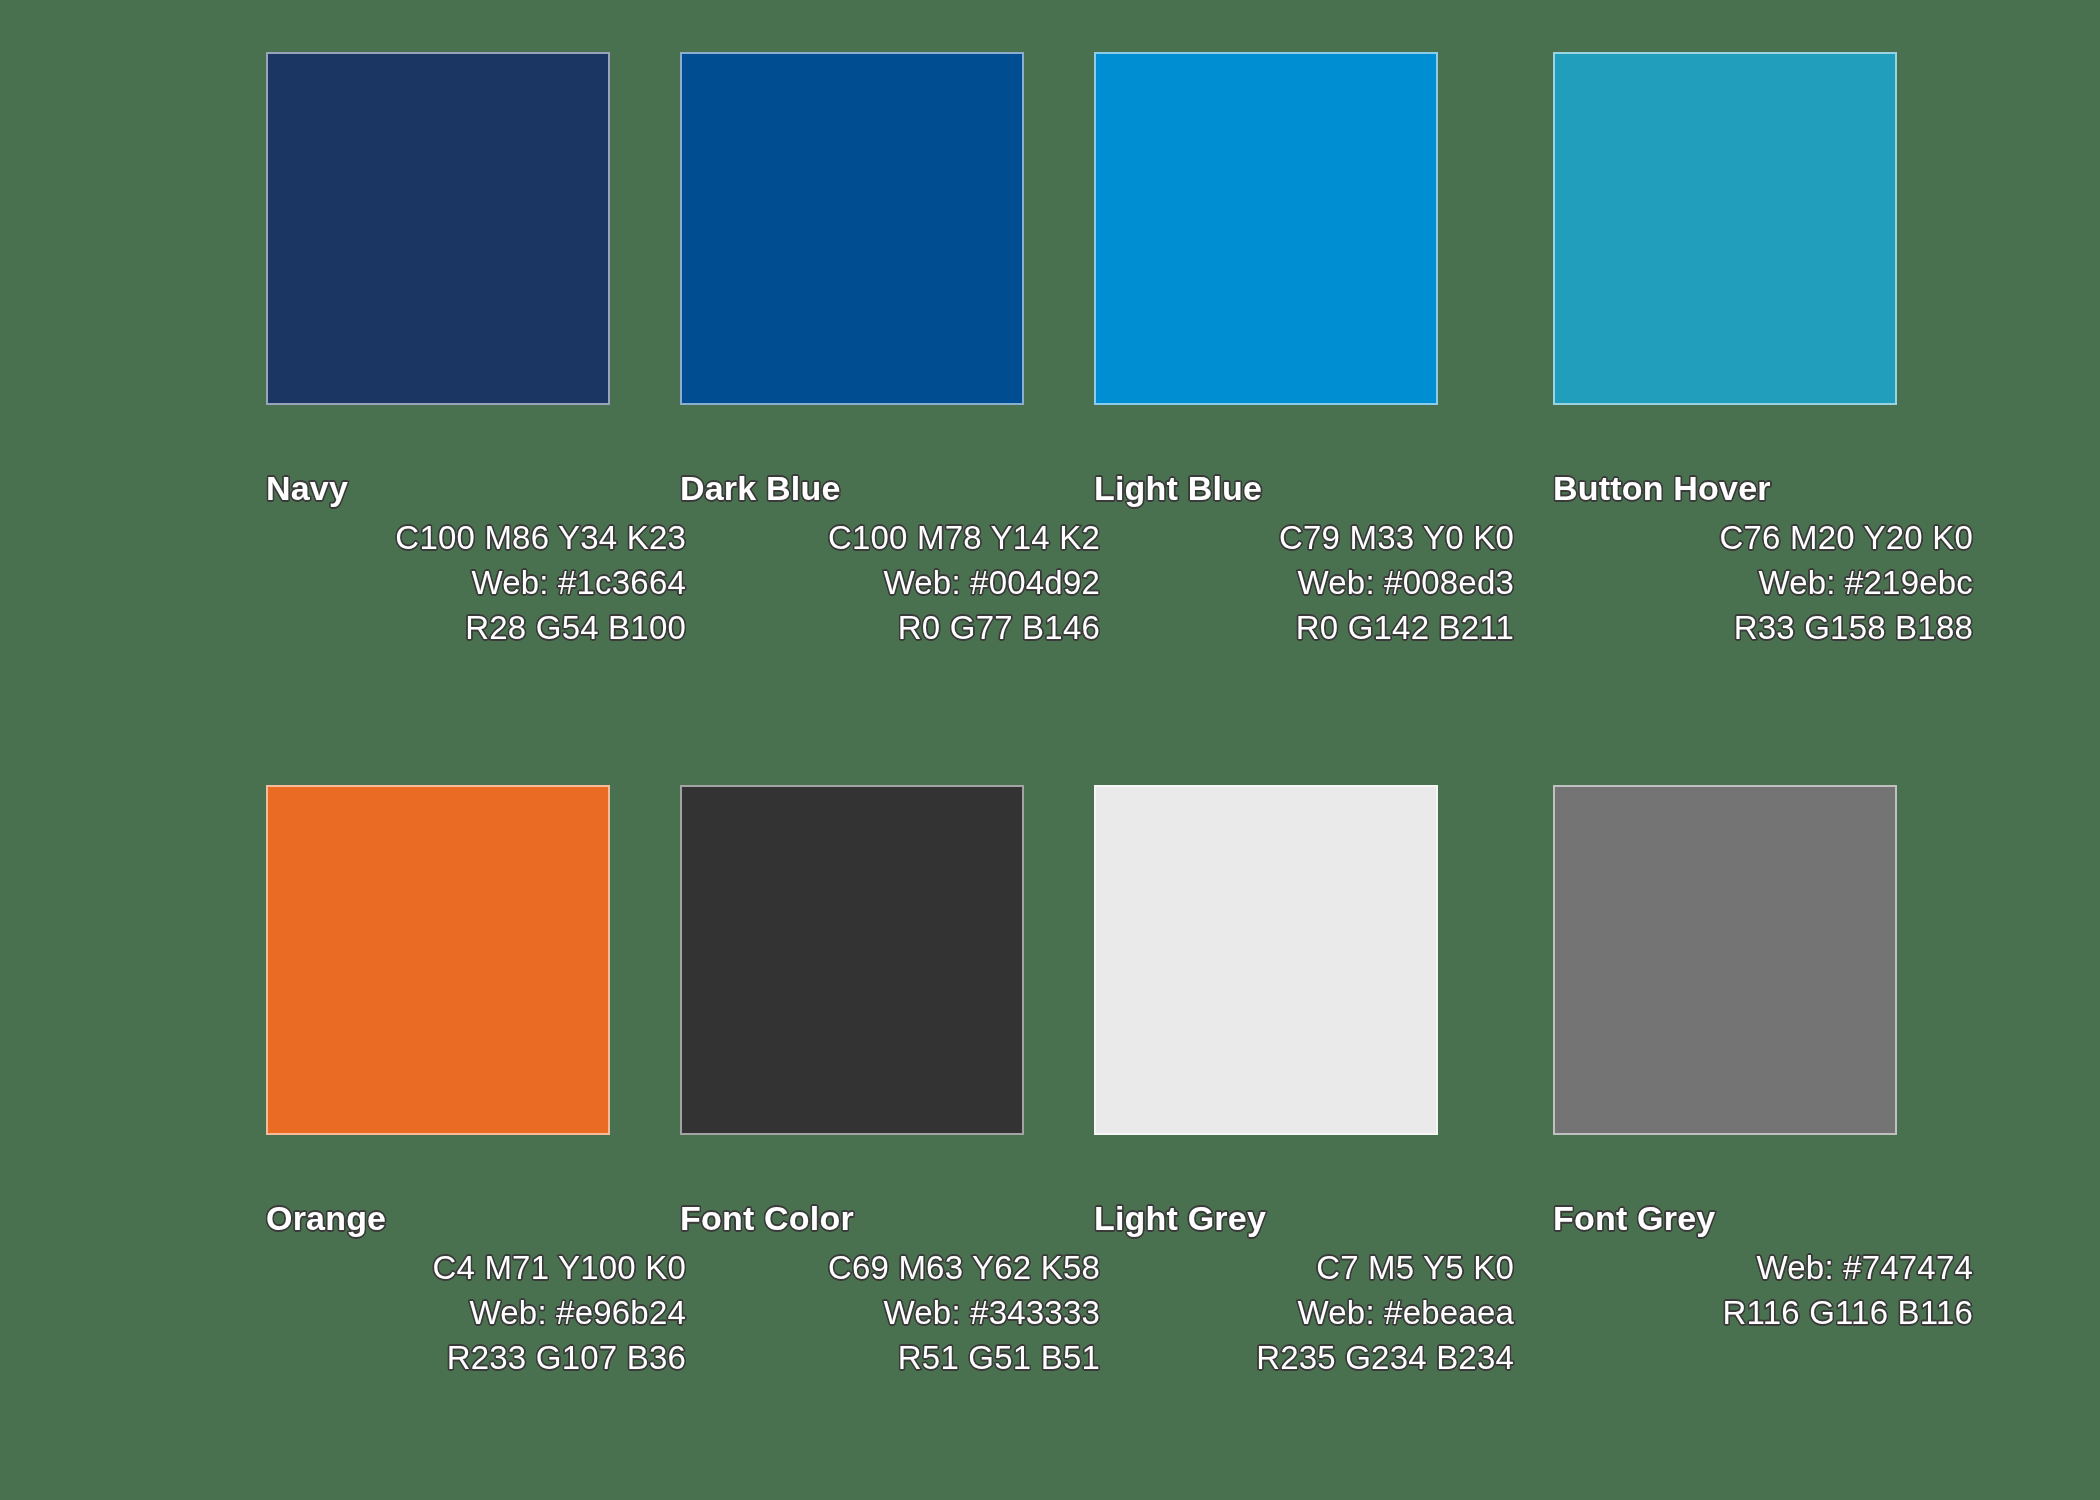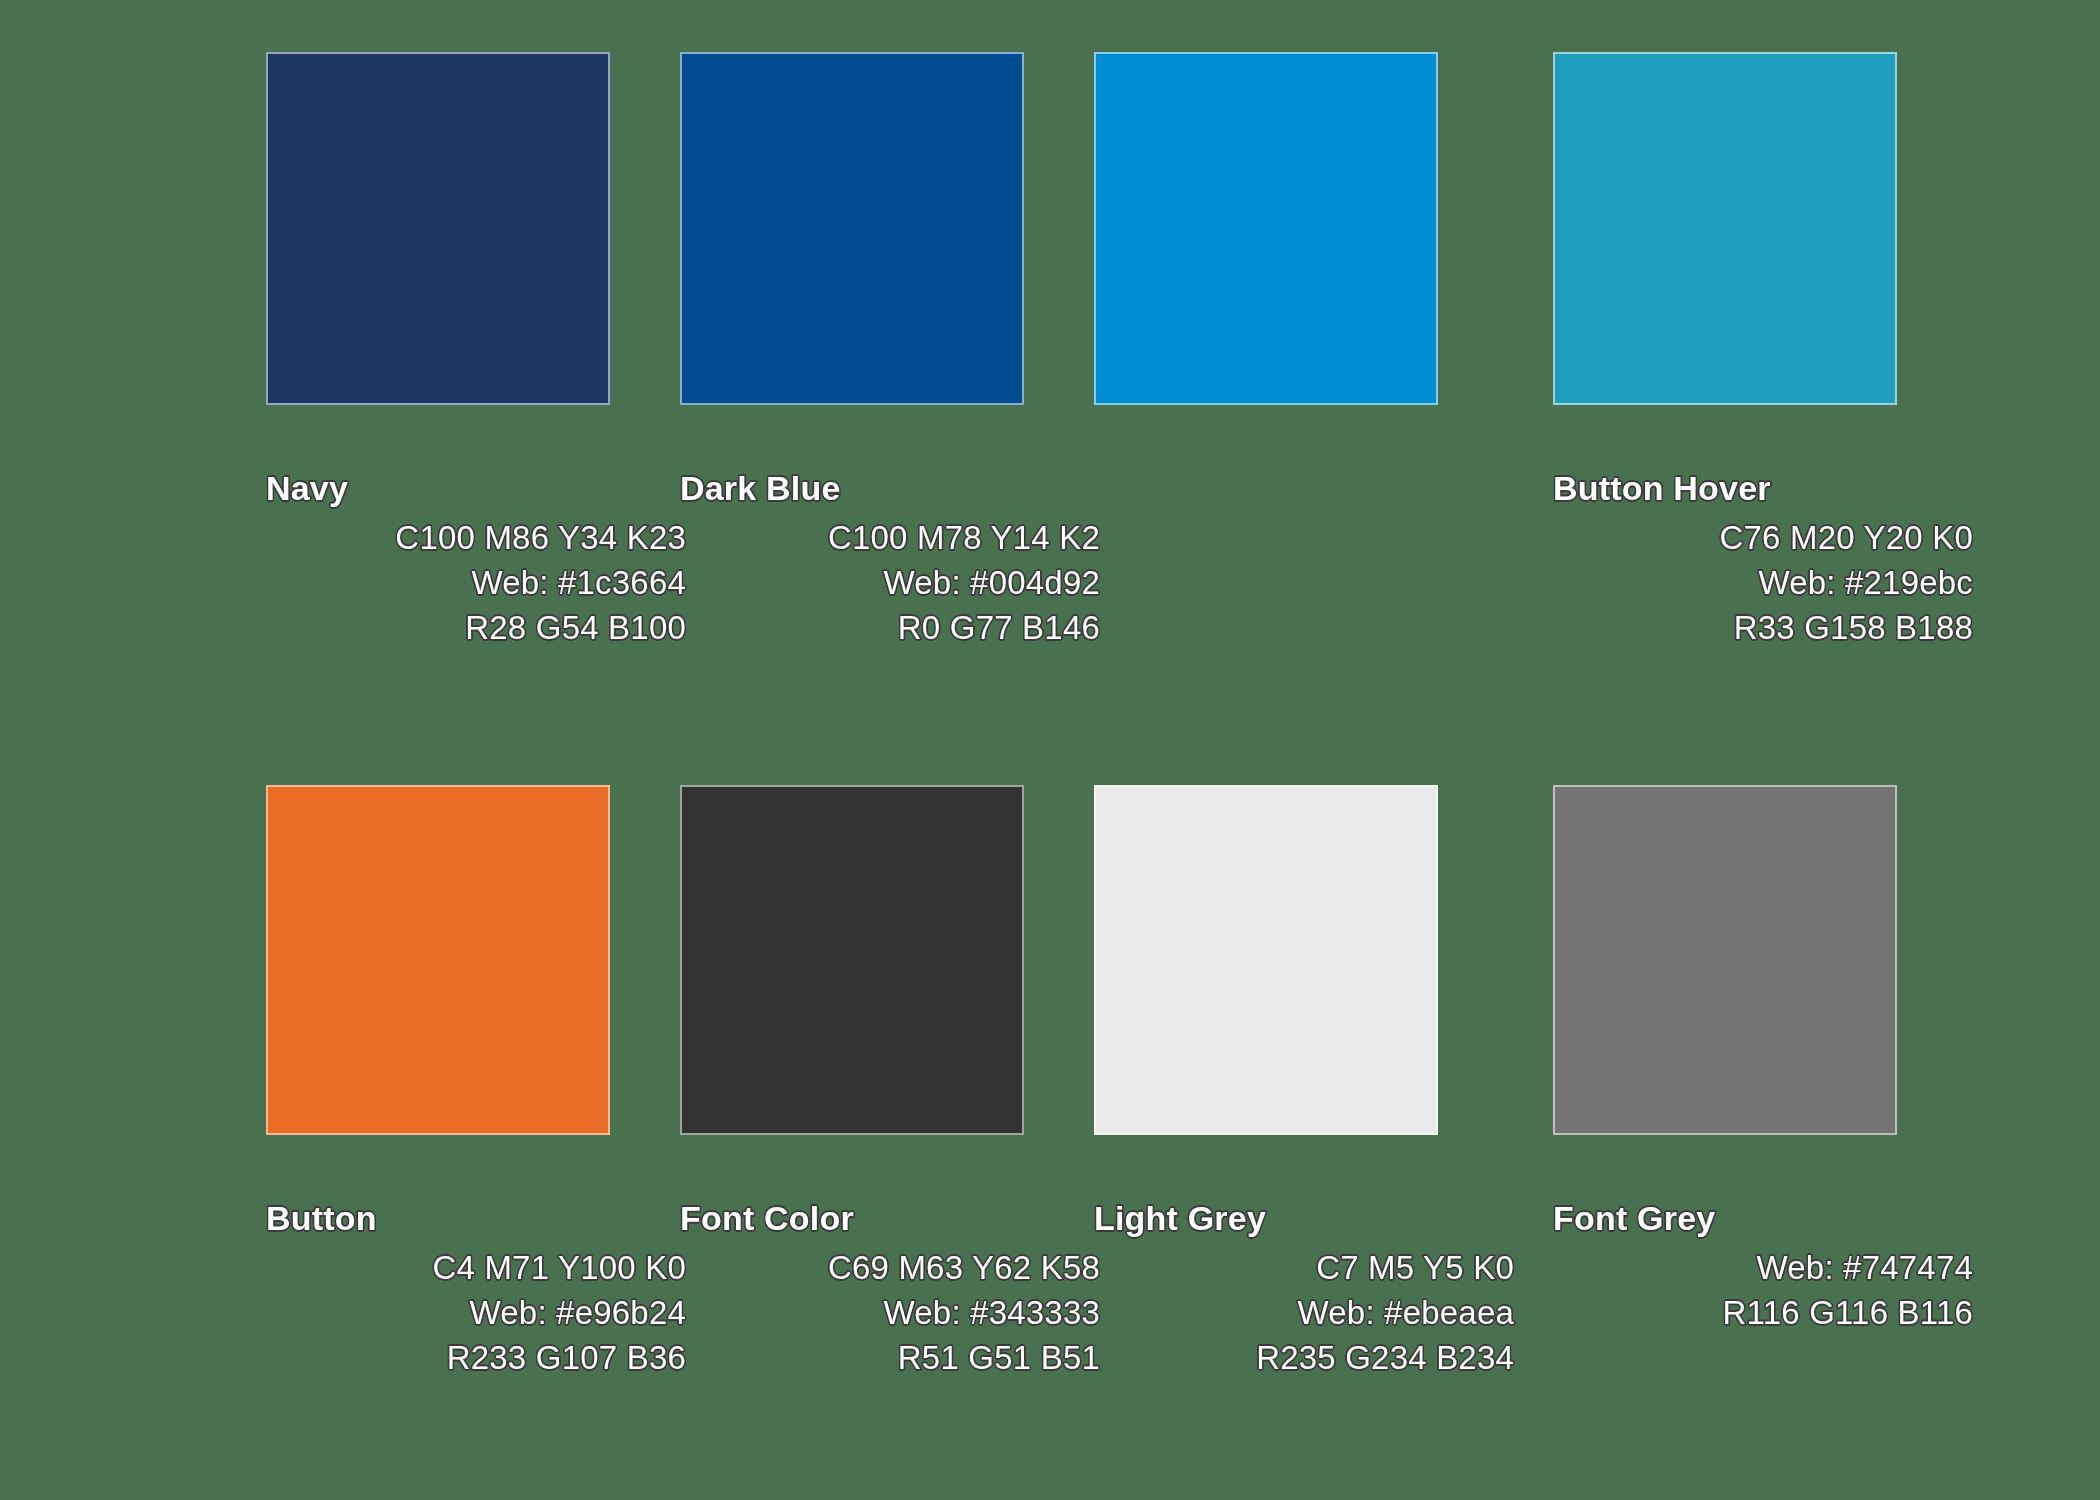--- a/index.html
+++ b/index.html
@@ -110,40 +110,46 @@
       <div class="swatch-info">
         <div class="swatch-name">Dark Blue</div>
         <div class="swatch-line">C100 M78 Y14 K2</div>
         <div class="swatch-line">Web: #004d92</div>
         <div class="swatch-line">R0 G77 B146</div>
       </div>
     </div>
 
     <div class="swatch-cell">
       <div class="swatch-chip" style="background-color: rgb(0, 142, 211);"></div>
+      <div class="swatch-info">
+        <div class="swatch-name">Light Blue</div>
+        <div class="swatch-line">C79 M33 Y0 K0</div>
+        <div class="swatch-line">Web: #008ed3</div>
+        <div class="swatch-line">R0 G142 B211</div>
+      </div>
     </div>
 
     <div class="swatch-cell">
       <div class="swatch-chip" style="background-color: rgb(33, 158, 188);"></div>
       <div class="swatch-info">
         <div class="swatch-name">Button Hover</div>
         <div class="swatch-line">C76 M20 Y20 K0</div>
         <div class="swatch-line">Web: #219ebc</div>
         <div class="swatch-line">R33 G158 B188</div>
       </div>
     </div>
 
   </div>
 
   <div class="palette-row" id="row-bottom">
 
     <div class="swatch-cell">
       <div class="swatch-chip" style="background-color: rgb(233, 107, 36);"></div>
       <div class="swatch-info">
-        <div class="swatch-name">Button</div>
+        <div class="swatch-name">Orange</div>
         <div class="swatch-line">C4 M71 Y100 K0</div>
         <div class="swatch-line">Web: #e96b24</div>
         <div class="swatch-line">R233 G107 B36</div>
       </div>
     </div>
 
     <div class="swatch-cell">
       <div class="swatch-chip" style="background-color: rgb(52, 51, 51);"></div>
       <div class="swatch-info">
         <div class="swatch-name">Font Color</div>

